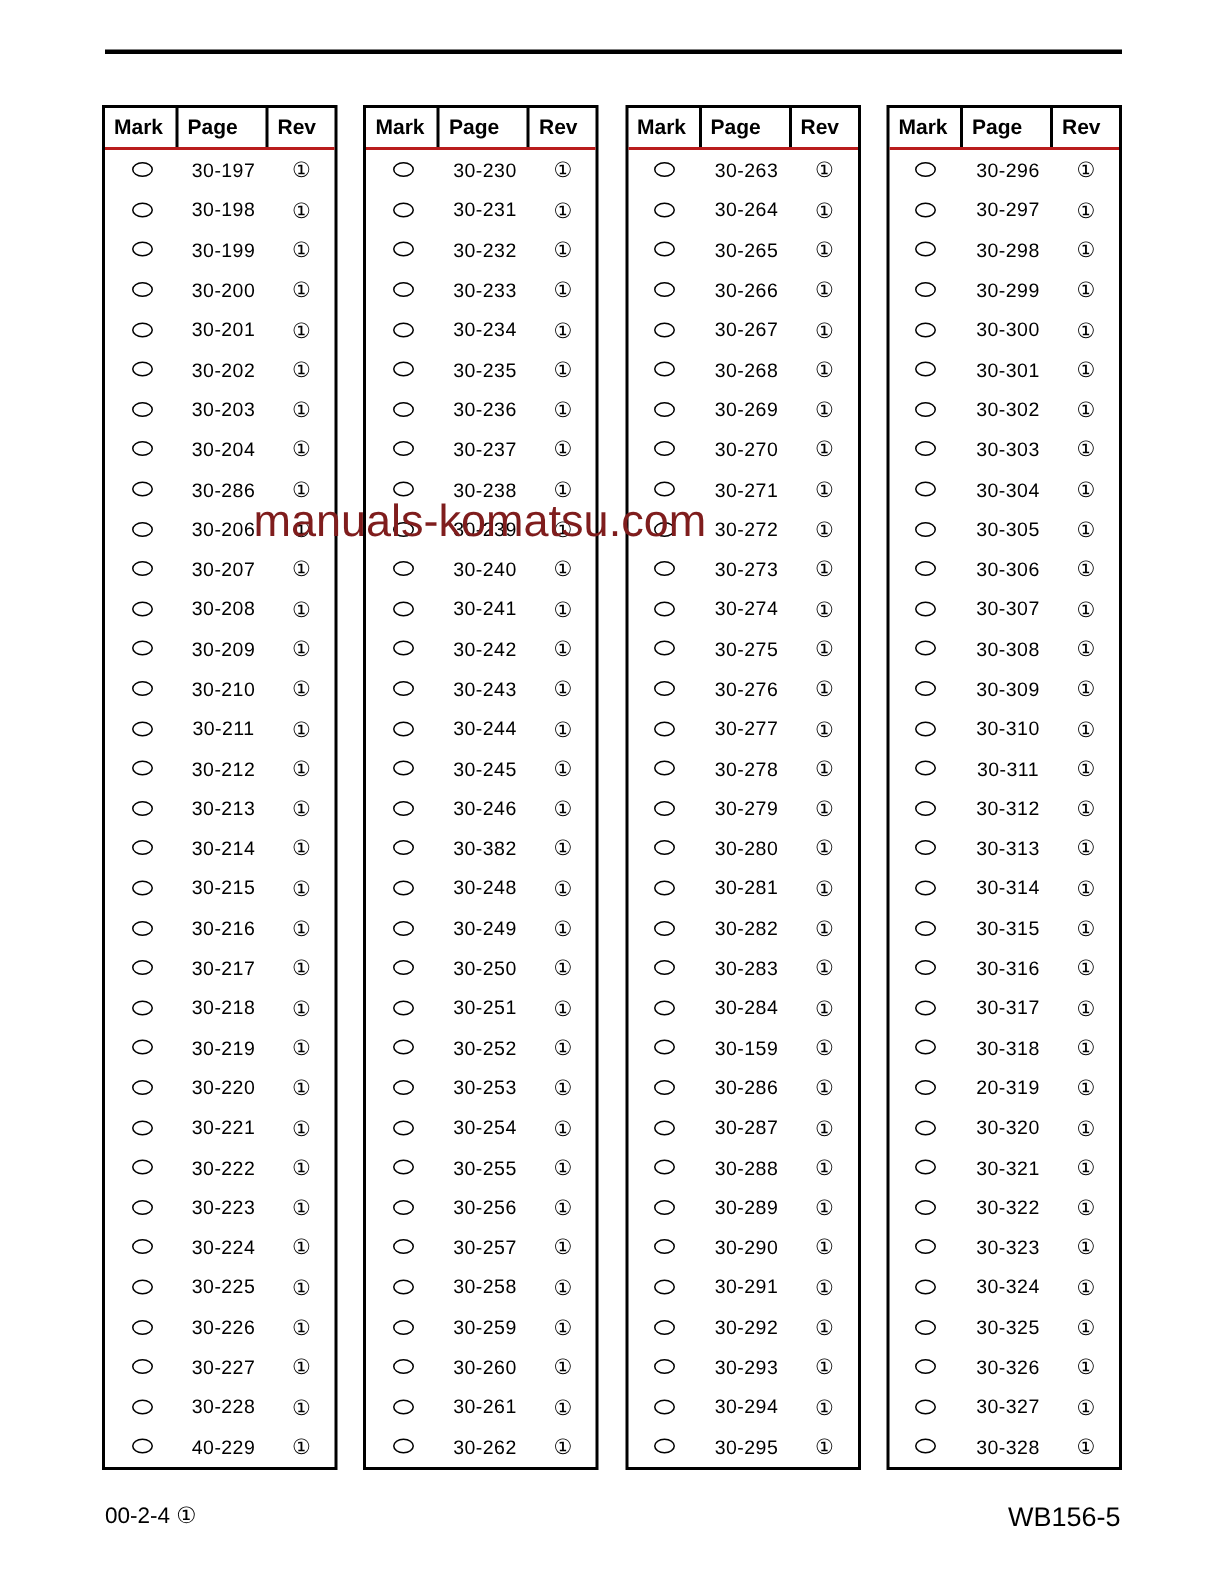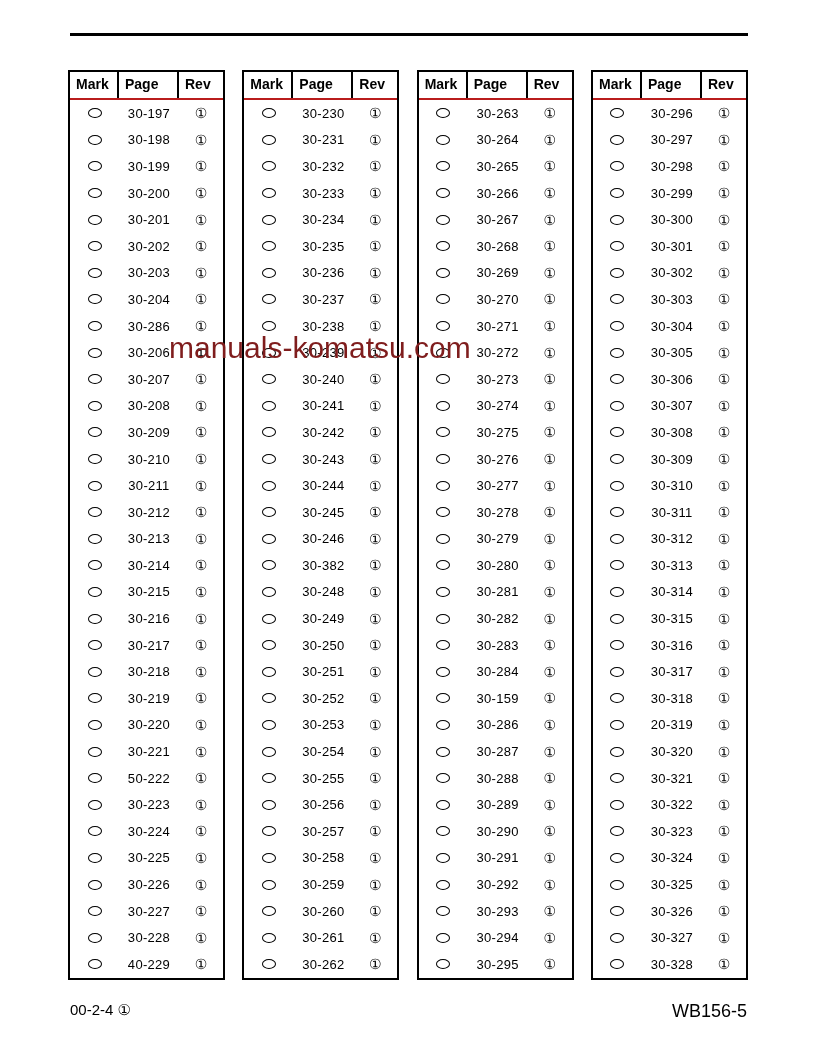--- a/index.html
+++ b/index.html
@@ -244,21 +244,21 @@
         <div class="cell-mark">
           <span class="oval"></span>
         </div>
         <div class="cell-page">30-221</div>
         <div class="cell-rev">①</div>
       </div>
       <div class="row">
         <div class="cell-mark">
           <span class="oval"></span>
         </div>
-        <div class="cell-page">50-222</div>
+        <div class="cell-page">30-222</div>
         <div class="cell-rev">①</div>
       </div>
       <div class="row">
         <div class="cell-mark">
           <span class="oval"></span>
         </div>
         <div class="cell-page">30-223</div>
         <div class="cell-rev">①</div>
       </div>
       <div class="row">

